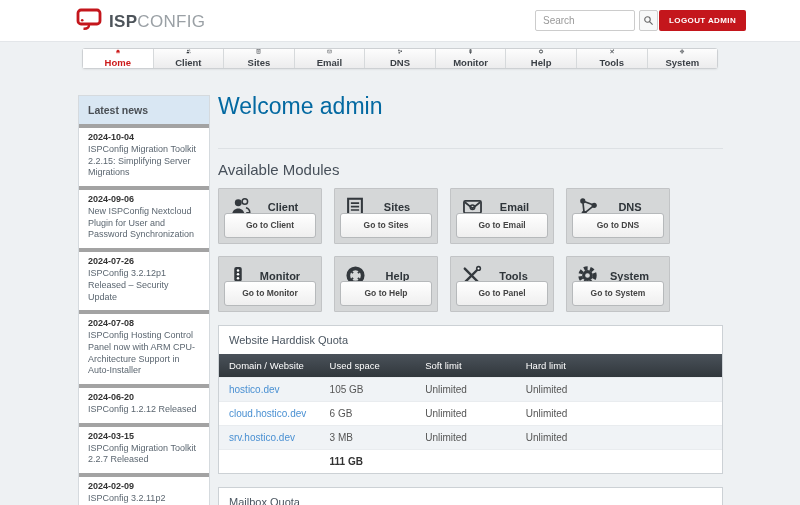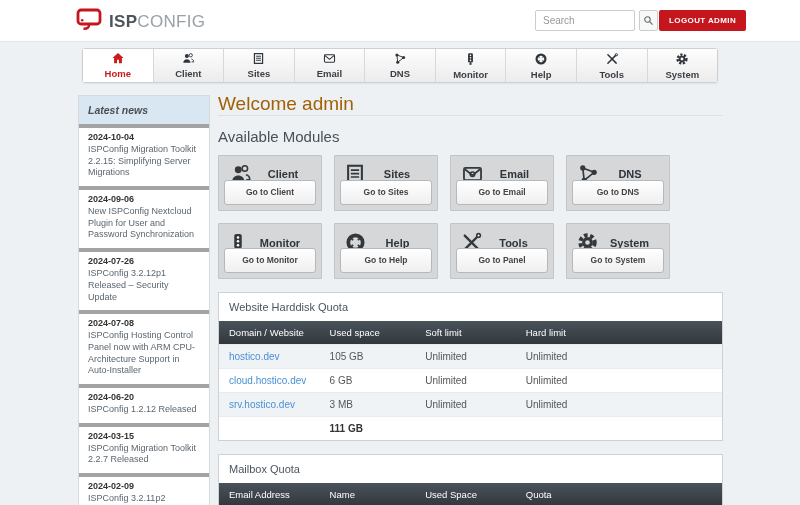--- a/index.html
+++ b/index.html
@@ -14,36 +14,36 @@
   .header { position:absolute; top:0; left:0; right:0; height:42px; background:#fff; border-bottom:1px solid #e3e6e9; }
   .logo { position:absolute; left:76px; top:8px; display:flex; align-items:center; gap:6px; }
   .logo-isp { font-size:17px; font-weight:bold; color:#4d545a; letter-spacing:.3px; }
   .logo-config { font-size:17px; font-weight:normal; color:#9aa0a5; letter-spacing:.3px; }
   .search-wrap { position:absolute; left:523px; top:10px; display:flex; align-items:flex-end;padding-left:12px; }
   .search-input { width:100px; height:21px; border:1px solid #ccc; border-radius:2px; padding:0 7px; font-size:10px; color:#555; outline:none; font-family:inherit; }
   .search-input::placeholder { color:#999; }
   .search-btn { width:19px; height:21px; margin-left:4px; border:1px solid #ccc; border-radius:2px; background:#f7f8f8; display:flex; align-items:center; justify-content:center; color:#666; cursor:pointer; }
   .logout-btn { position:absolute; left:659px; top:10px; height:21px; background:#c4161c; color:#fff; border:none; border-radius:2px; font-size:8px; font-weight:bold; letter-spacing:.4px; padding:0 10px; cursor:pointer; font-family:inherit; }
   
-  .navbar { position:absolute; left:82px; top:48px; width:636px; height:35px; display:flex; border:1px solid #cdd0d3; border-radius:3px; background:#f0f0f1; box-shadow:0 1px 2px rgba(0,0,0,.06); }
+  .navbar { position:absolute; left:82px; top:48px; width:636px; height:21px; display:flex; border:1px solid #cdd0d3; border-radius:3px; background:#f0f0f1; box-shadow:0 1px 2px rgba(0,0,0,.06); }
   .tab { flex:1; display:flex; flex-direction:column; align-items:center; justify-content:center; gap:3px; background:linear-gradient(#fdfdfd,#ececed); border-right:1px solid #d6d9db; cursor:pointer; color:#2f353a; }
   .tab:last-child { border-right:none; }
   .tab .tab-label { font-size:9.5px; font-weight:bold; color:#3a3f45; }
   .tab.active { background:#fff; color:#cc1a1a; }
   .tab.active .tab-label { color:#cc1a1a; }
   .tab svg { display:block; }
   
   .sidebar { position:absolute; left:78px; top:95px; width:132px; background:#fff; border:1px solid #d5dade; }
-  .sidebar-header { background:#d9e7f3; padding:8px 9px; font-size:10.5px; font-weight:bold; color:#4a4f54;font-style:italic; }
+  .sidebar-header { background:#d9e7f3; padding:8px 9px; font-size:10.5px; font-weight:bold; color:#4a4f54; }
   .news-item { padding:4px 9px 7px; border-top:4px solid #a3a3a3; cursor:pointer; }
   .news-date { font-size:9px; font-weight:bold; color:#333; margin-bottom:2px; }
   .news-text { font-size:9px; color:#5b6670; line-height:1.3; }
   
   .main { position:absolute; left:218px; top:93px; width:505px; }
-  .welcome { font-size:19px; font-weight:normal; color:#a16207; padding-bottom:0; border-bottom:1px solid #dde1e4; }
+  .welcome { font-size:23px; font-weight:normal; color:#0369a1; padding-bottom:28px; border-bottom:1px solid #dde1e4; }
   .modules-title { font-size:15px; font-weight:normal; color:#47505a; margin:12px 0 10px; }
   .modules-grid { display:grid; grid-template-columns:repeat(4,104px); gap:12px; }
   .module-card { height:56px; background:#d5d7d8; border:1px solid #c2c4c6; position:relative; border-radius:1px; }
   .module-top { display:flex; align-items:center; padding:7px 9px 0 9px; }
   .module-icon { color:#33383d; flex:none; }
   .module-name { flex:1; text-align:center; font-size:11px; font-weight:bold; color:#2f353a; }
   .module-btn { position:absolute; left:5px; right:5px; bottom:5px; height:25px; background:linear-gradient(#ffffff,#efefef); border:1px solid #b6b9bb; border-radius:3px; font-size:8.5px; font-weight:bold; color:#444; text-align:center; line-height:15px; cursor:pointer; font-family:inherit; }
   
   .panel { margin-top:13px; background:#fff; border:1px solid #ccd1d5; }
   .panel-title { padding:8px 10px; font-size:11px; font-weight:normal; color:#4a5560; }

